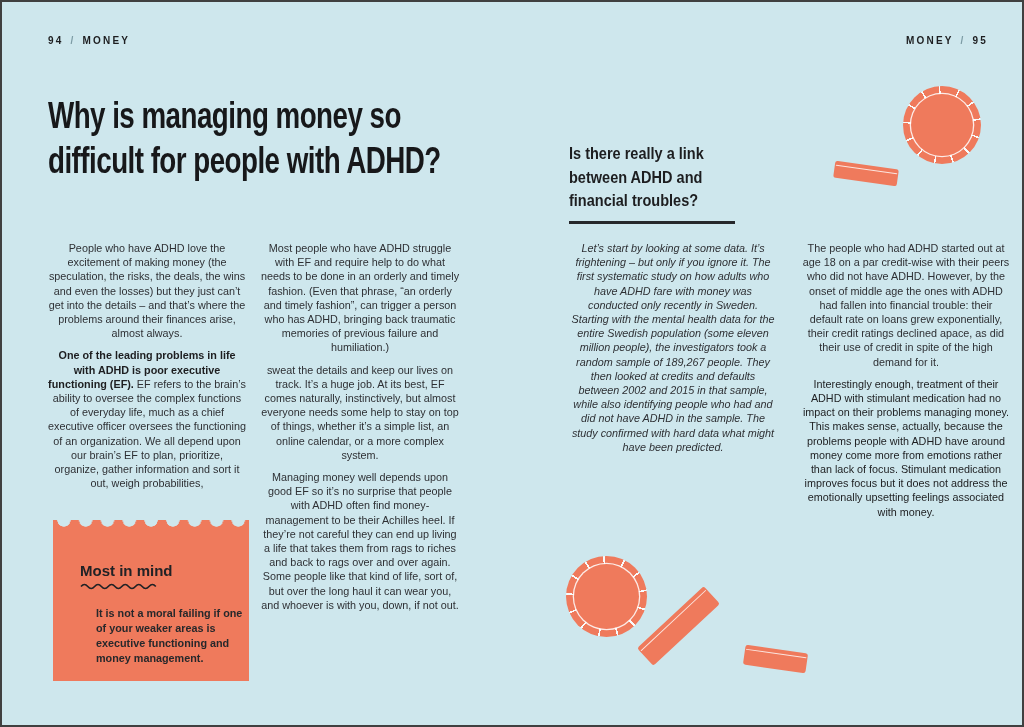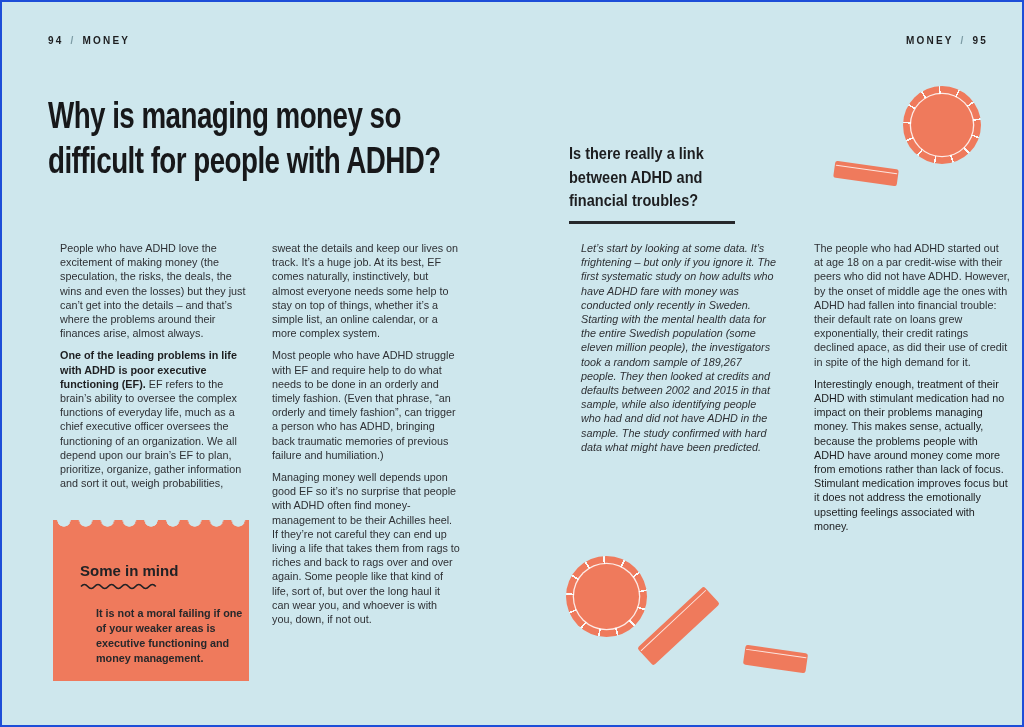--- a/index.html
+++ b/index.html
@@ -1,21 +1,21 @@
 <!DOCTYPE html>
 <html><head>
 <meta charset="utf-8">
 <style>
   html,body{margin:0;padding:0;}
   .spread{
     position:relative;
     width:1024px;height:727px;
     box-sizing:border-box;
     background:#cee7ed;
-    border:2px solid #1d4ed8;
+    border:2px solid #404040;
     overflow:hidden;
     font-family:"Liberation Sans","DejaVu Sans",sans-serif;
     color:#303236;
   }
   
   .folio{
     position:absolute;top:33px;
     font-size:10px;font-weight:700;letter-spacing:2.2px;
     color:#1d1e20;white-space:nowrap;
   }
@@ -39,21 +39,21 @@
   .section-heading .line{white-space:nowrap;}
   .heading-rule{
     position:absolute;left:567px;top:219px;width:166px;height:2.5px;
     background:#26282b;
   }
   
   .col{
     position:absolute;top:239px;
     font-size:10.8px;line-height:14.2px;color:#2e3034;
   }
-  .col p{margin:0 0 8px 12px;}
+  .col p{margin:0 0 8px 0;text-align:center;}
   .col b{color:#1d1e20;}
   .col-1{left:46px;width:198px;}
   .col-2{left:258px;width:200px;}
   .col-3{left:567px;width:208px;font-style:italic;}
   .col-4{left:800px;width:208px;}
   .col .allbold{font-weight:400;color:#1d1e20;}
   
   .kim{
     position:absolute;left:51px;top:518px;width:196px;height:161px;
     background:#ef7a5c;box-sizing:border-box;
@@ -108,27 +108,27 @@
     <div class="line">Why is managing money so</div>
     <div class="line">difficult for people with ADHD?</div>
   </h1>
 
   <div class="col col-1">
     <p>People who have ADHD love the excitement of making money (the speculation, the risks, the deals, the wins and even the losses) but they just can’t get into the details – and that’s where the problems around their finances arise, almost always.</p>
     <p><b>One of the leading problems in life with ADHD is poor executive functioning (EF).</b><span> EF refers to the brain’s ability to oversee the complex functions of everyday life, much as a chief executive officer oversees the functioning of an organization. We all depend upon our brain’s EF to plan, prioritize, organize, gather information and sort it out, weigh probabilities,</span></p>
   </div>
 
   <div class="col col-2">
+    <p>Most people who have ADHD struggle with EF and require help to do what needs to be done in an orderly and timely fashion. (Even that phrase, “an orderly and timely fashion”, can trigger a person who has ADHD, bringing back traumatic memories of previous failure and humiliation.)</p>
     <p>sweat the details and keep our lives on track. It’s a huge job. At its best, EF comes naturally, instinctively, but almost everyone needs some help to stay on top of things, whether it’s a simple list, an online calendar, or a more complex system.</p>
-    <p>Most people who have ADHD struggle with EF and require help to do what needs to be done in an orderly and timely fashion. (Even that phrase, “an orderly and timely fashion”, can trigger a person who has ADHD, bringing back traumatic memories of previous failure and humiliation.)</p>
     <p>Managing money well depends upon good EF so it’s no surprise that people with ADHD often find money-management to be their Achilles heel. If they’re not careful they can end up living a life that takes them from rags to riches and back to rags over and over again. Some people like that kind of life, sort of, but over the long haul it can wear you, and whoever is with you, down, if not out.</p>
   </div>
 
   <div class="kim">
-    <p class="kim-title">Some in mind</p>
+    <p class="kim-title">Most in mind</p>
     <svg class="kim-wave" width="82" height="8" viewBox="0 0 82 8" aria-hidden="true">
       <path d="M1 4.5 q3.4 -4 6.8 0 t6.8 0 t6.8 0 t6.8 0 t6.8 0 t6.8 0 t6.8 0 t6.8 0 t6.8 0 t6.8 0 t6.8 0" fill="none" stroke="#212225" stroke-width="1.6"></path>
     </svg>
     <p class="kim-body" style="margin:16px;">It is not a moral failing if one of your weaker areas is executive functioning and money management.</p>
   </div>
 
   <h2 class="section-heading" style="margin:0;">
     <div class="line">Is there really a link</div>
     <div class="line">between ADHD and</div>
     <div class="line">financial troubles?</div>

